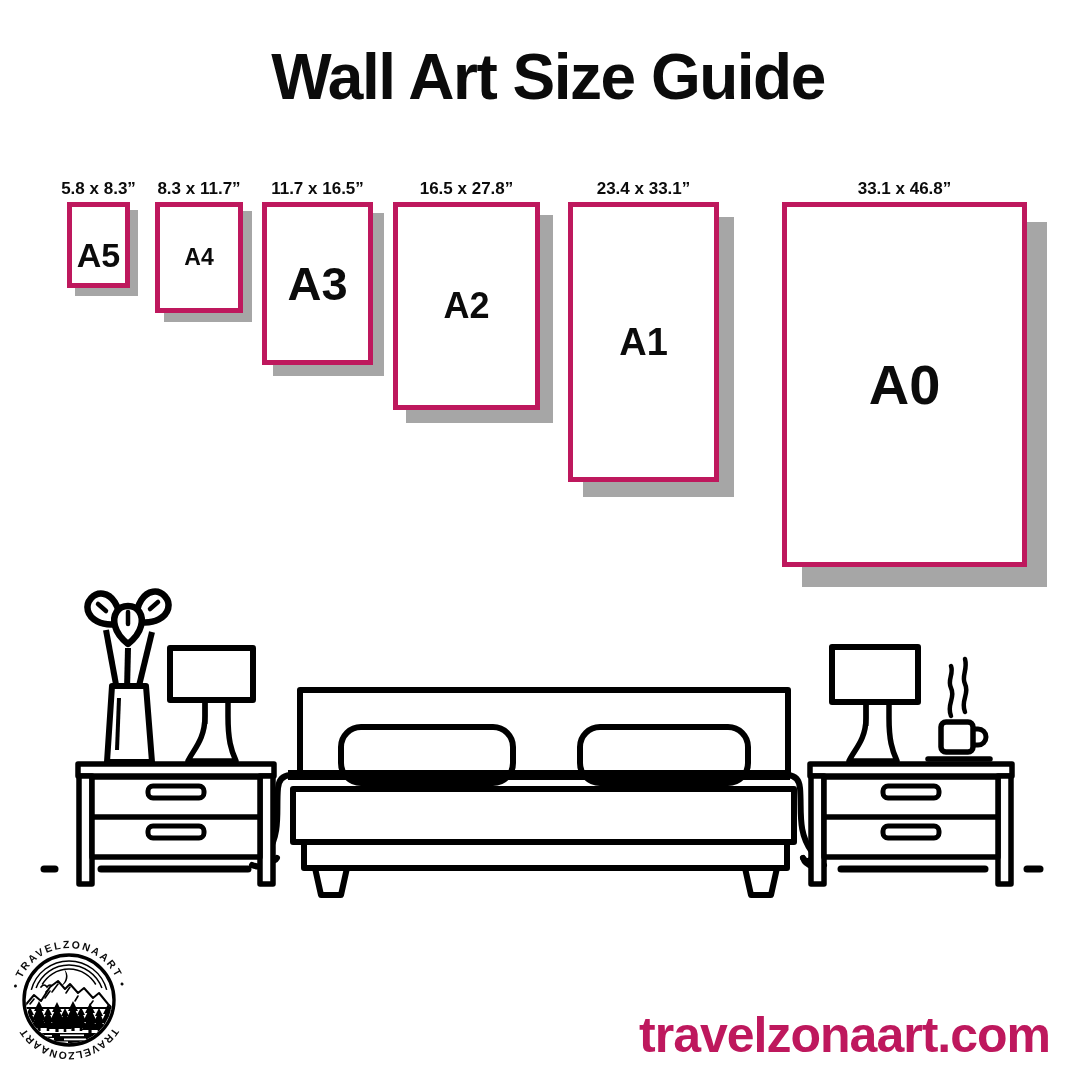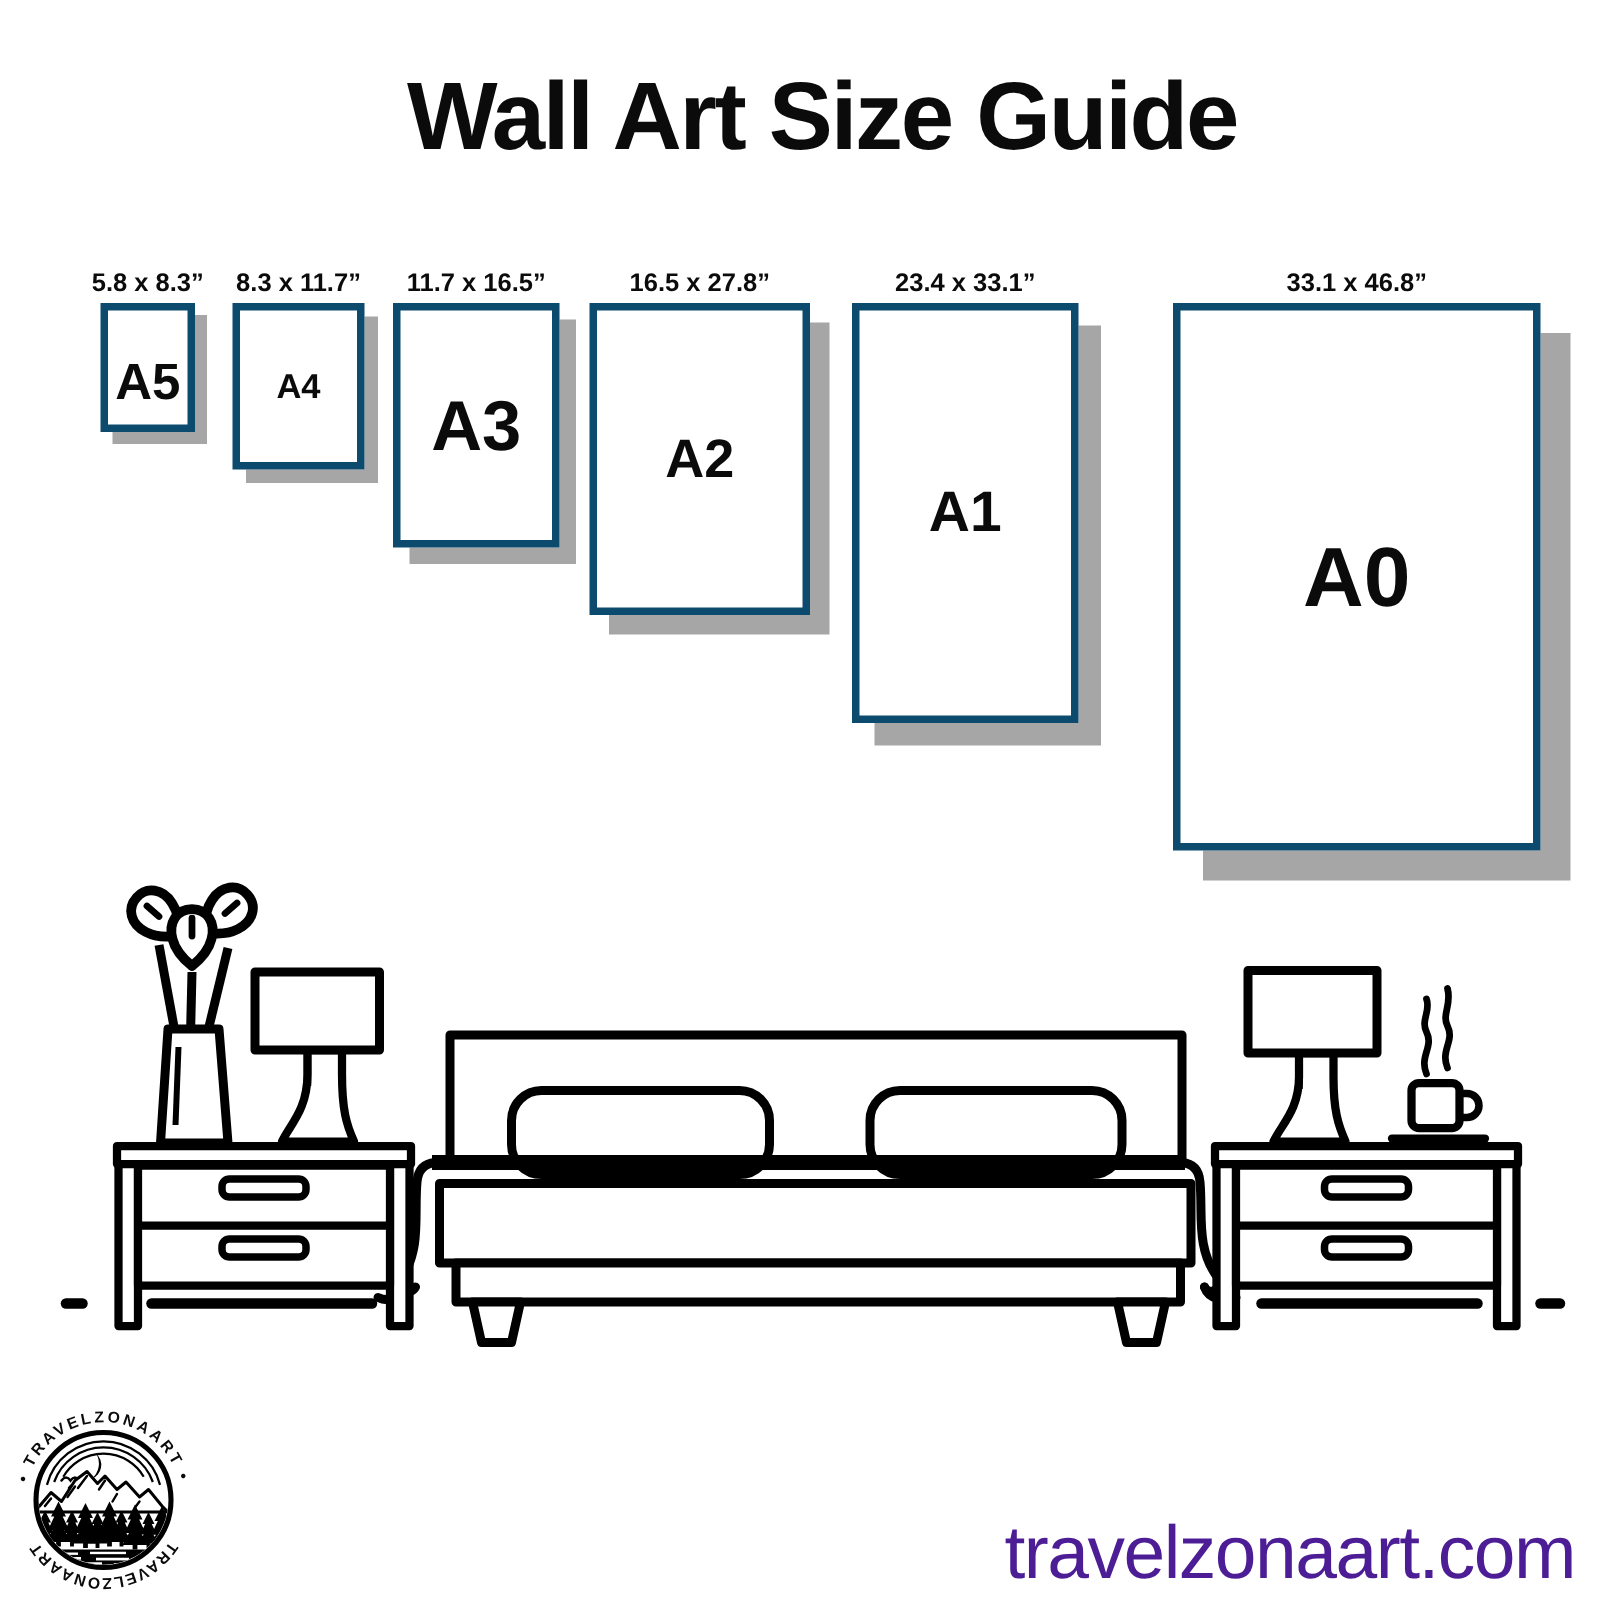--- a/index.html
+++ b/index.html
@@ -6,33 +6,33 @@
   .canvas {
     position:relative; width:1080px; height:1080px; background:#ffffff;
     overflow:hidden; font-family:"Liberation Sans", sans-serif; color:#000;
   }
   .page-title {
     position:absolute; top:40px; left:0; width:1080px; text-align:center;
     font-size:64px; font-weight:700; letter-spacing:-1.5px; margin:0;
     transform:translateX(8px); color:#0b0b0b;
   }
   .paper {
-    position:absolute; background:#fff; border:5px solid #0c4a6e;
+    position:absolute; background:#fff; border:5px solid #be185d;
     box-sizing:border-box; display:flex; align-items:center; justify-content:center;
   }
   .paper-label {
     position:absolute; bottom:100%; margin-bottom:8px; left:50%;
     transform:translateX(-50%); white-space:nowrap;
     font-size:17px; font-weight:700; color:#0b0b0b;
   }
   .paper-letter { font-weight:700; color:#0b0b0b; line-height:1; }
   .scene-svg, .logo-svg { position:absolute; }
   .website-url {
     position:absolute; top:1006px; right:30px;
-    font-size:50px; font-weight:400; letter-spacing:-1px; color:#4c1d95;
+    font-size:50px; font-weight:700; letter-spacing:-1px; color:#be185d;
   }
 </style>
 </head>
 <body>
 
 <div class="canvas">
 
   <h1 class="page-title">Wall Art Size Guide</h1>
 
   <div>

